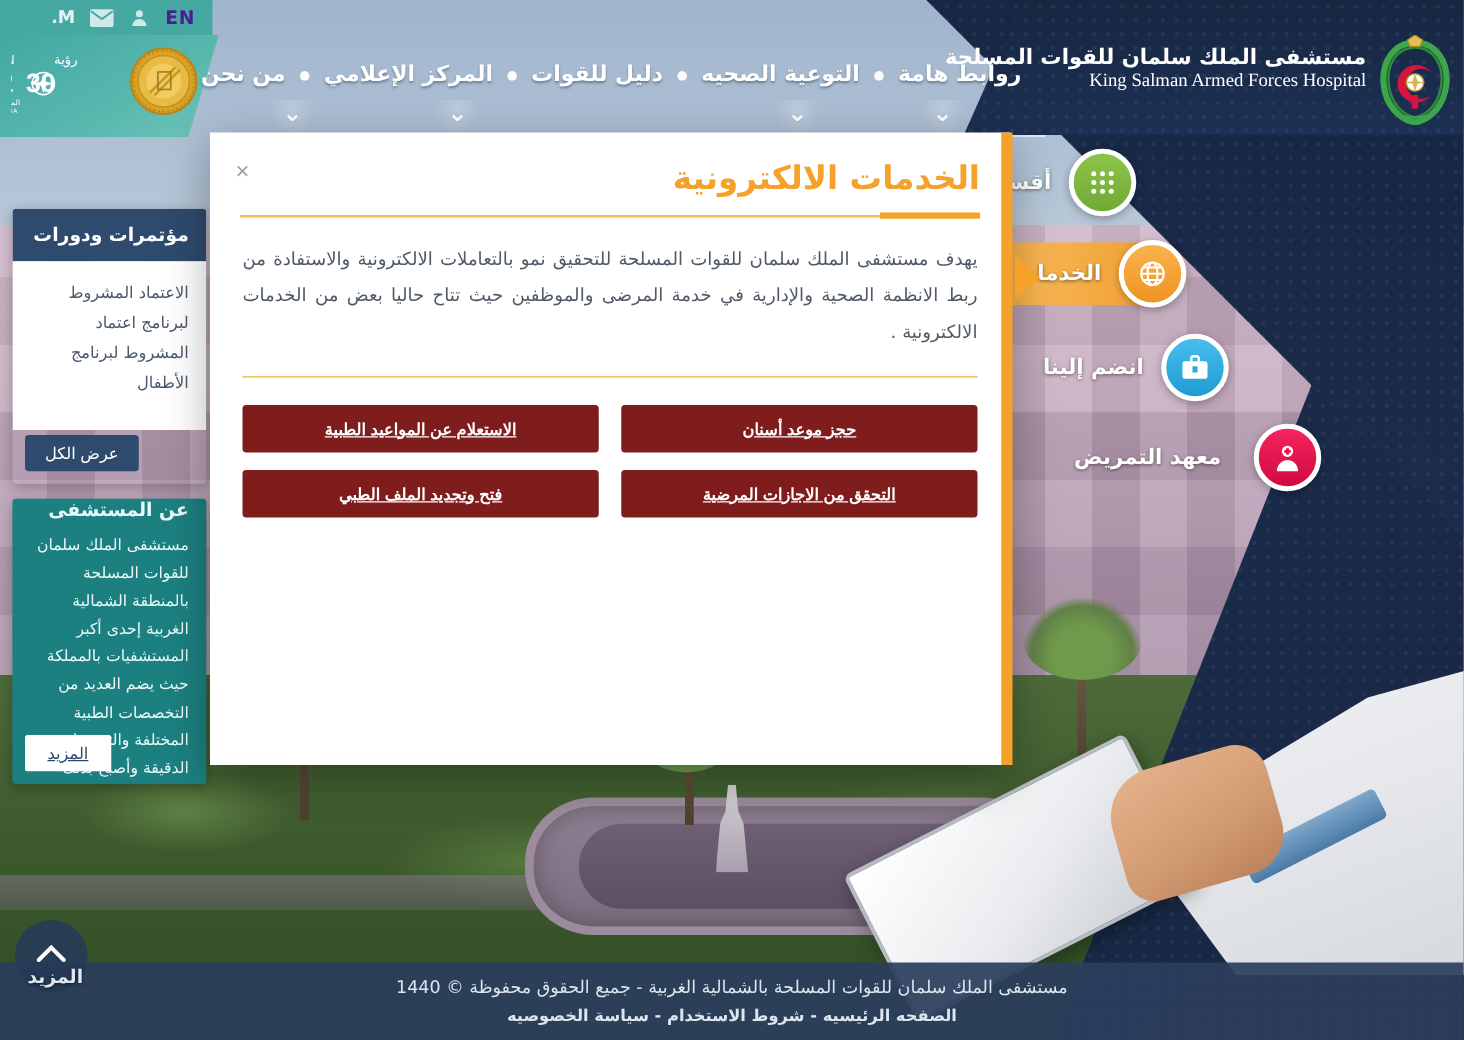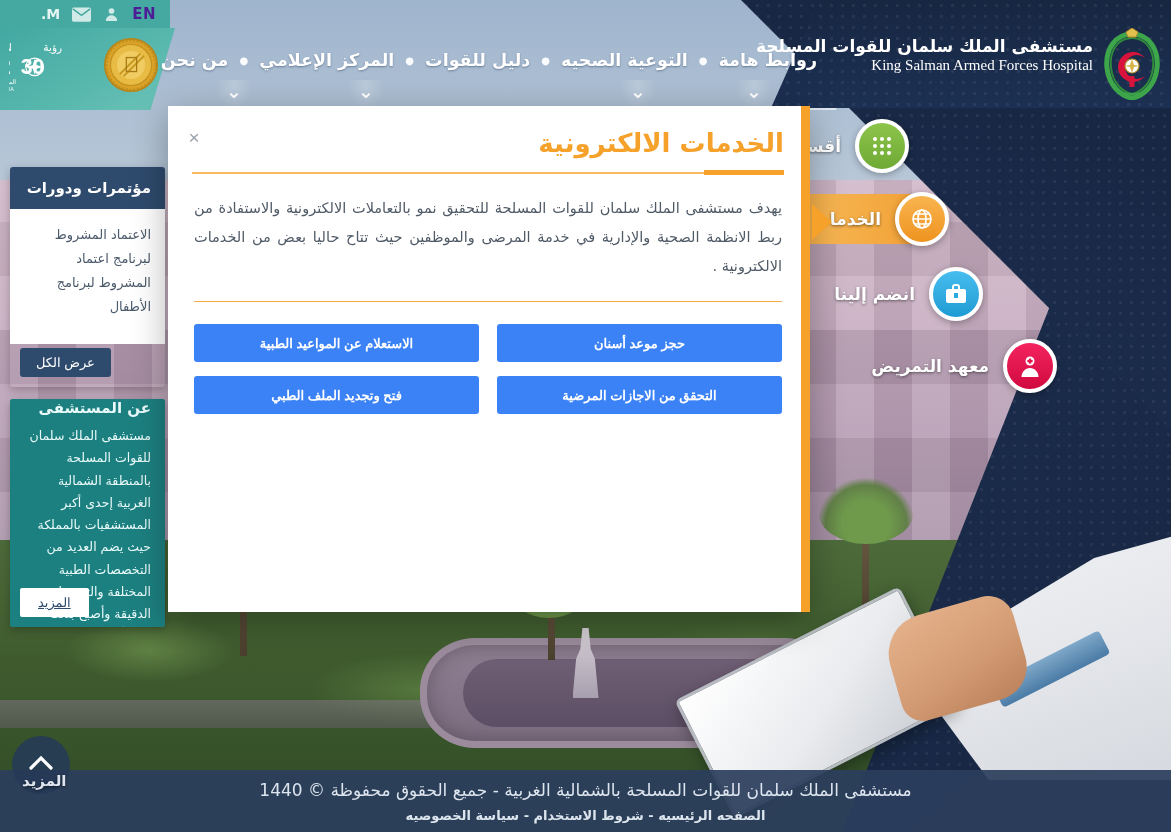--- a/index.html
+++ b/index.html
@@ -250,41 +250,41 @@
   .modal-desc{
     color:#4f5a66; font-size:14.5px; line-height:2.0; text-align:justify;
     direction:rtl; padding:16px 26px 0 26px;
   }
   .modal-div{ height:1px; background:#f5a12a; margin:20px 26px 0 26px; opacity:.9; }
   .svc-grid{
     display:grid; grid-template-columns: 1fr 1fr; gap:14px 18px;
     padding:22px 26px 0 26px; direction:rtl;
   }
   .svc-btn{
-    background:#3b82f6; color:#ffffff; font-size:13px; font-weight:700;
+    background:#7f1d1d; color:#ffffff; font-size:13px; font-weight:700;
     border:none; border-radius:3px; height:38px; cursor:pointer;
-    display:flex; align-items:center; justify-content:center; text-align:center;
+    display:flex; align-items:center; justify-content:center; text-align:center;text-decoration:underline;
   }
 
   
   .scroll-top{
     position:absolute; left:12px; top:736px; width:58px; height:58px;
     border-radius:50%; background:rgba(38,58,88,.88);
     display:flex; align-items:center; justify-content:center; z-index:25; cursor:pointer;
   }
   .scroll-label{
     position:absolute; left:22px; top:772px; color:#dfe6ef; font-size:15px;
     font-weight:700; z-index:26; text-shadow:0 1px 3px rgba(0,0,0,.6);
   }
   .footer{
     position:absolute; left:0; bottom:0; width:1171px; height:62px;
     background:rgba(44,62,92,.93); color:#dde5ef; text-align:center; z-index:22;
     display:flex; flex-direction:column; align-items:center; justify-content:center; gap:8px;
   }
-  .footer .f1{ font-size:17px; }
+  .footer .f1{ font-size:14px; }
   .footer .f2{ font-size:13px; font-weight:700; }
   .footer .f2 span{ cursor:pointer; }
 </style>
 </head>
 <body>
 
 <div id="bg">
   <div class="bg-sky"></div>
   <div class="bg-building"></div>
   <div class="bg-green"></div>
@@ -443,21 +443,21 @@
     <span class="side-circle" style="background:linear-gradient(180deg,#47bdee,#1f9bd4);">
       <svg width="24" height="22" viewBox="0 0 24 22" fill="#ffffff">
         <rect x="2" y="6" width="20" height="14" rx="2"></rect>
         <path d="M9 6 V4 a2 2 0 0 1 2-2 h2 a2 2 0 0 1 2 2 v2" fill="none" stroke="#ffffff" stroke-width="2"></path>
         <rect x="10" y="10" width="4" height="5" fill="#29a9e0"></rect>
       </svg>
     </span>
     <span class="side-label">انضم إلينا</span>
   </div>
 
-  <div class="side-item" style="right:114px; top:220px;">
+  <div class="side-item" style="right:114px; top:220px;gap:12px;">
     <span class="side-circle" style="background:linear-gradient(180deg,#f4245f,#d00a3f);">
       <svg width="22" height="24" viewBox="0 0 22 24" fill="#ffffff">
         <circle cx="11" cy="7" r="4.5"></circle>
         <path d="M2.5 23 c0-5 3.8-9 8.5-9 s8.5 4 8.5 9 z"></path>
         <rect x="9.8" y="4.6" width="2.4" height="5" fill="#e8114b"></rect>
         <rect x="8.4" y="6" width="5.2" height="2.2" fill="#e8114b"></rect>
       </svg>
     </span>
     <span class="side-label">معهد التمريض</span>
   </div>

